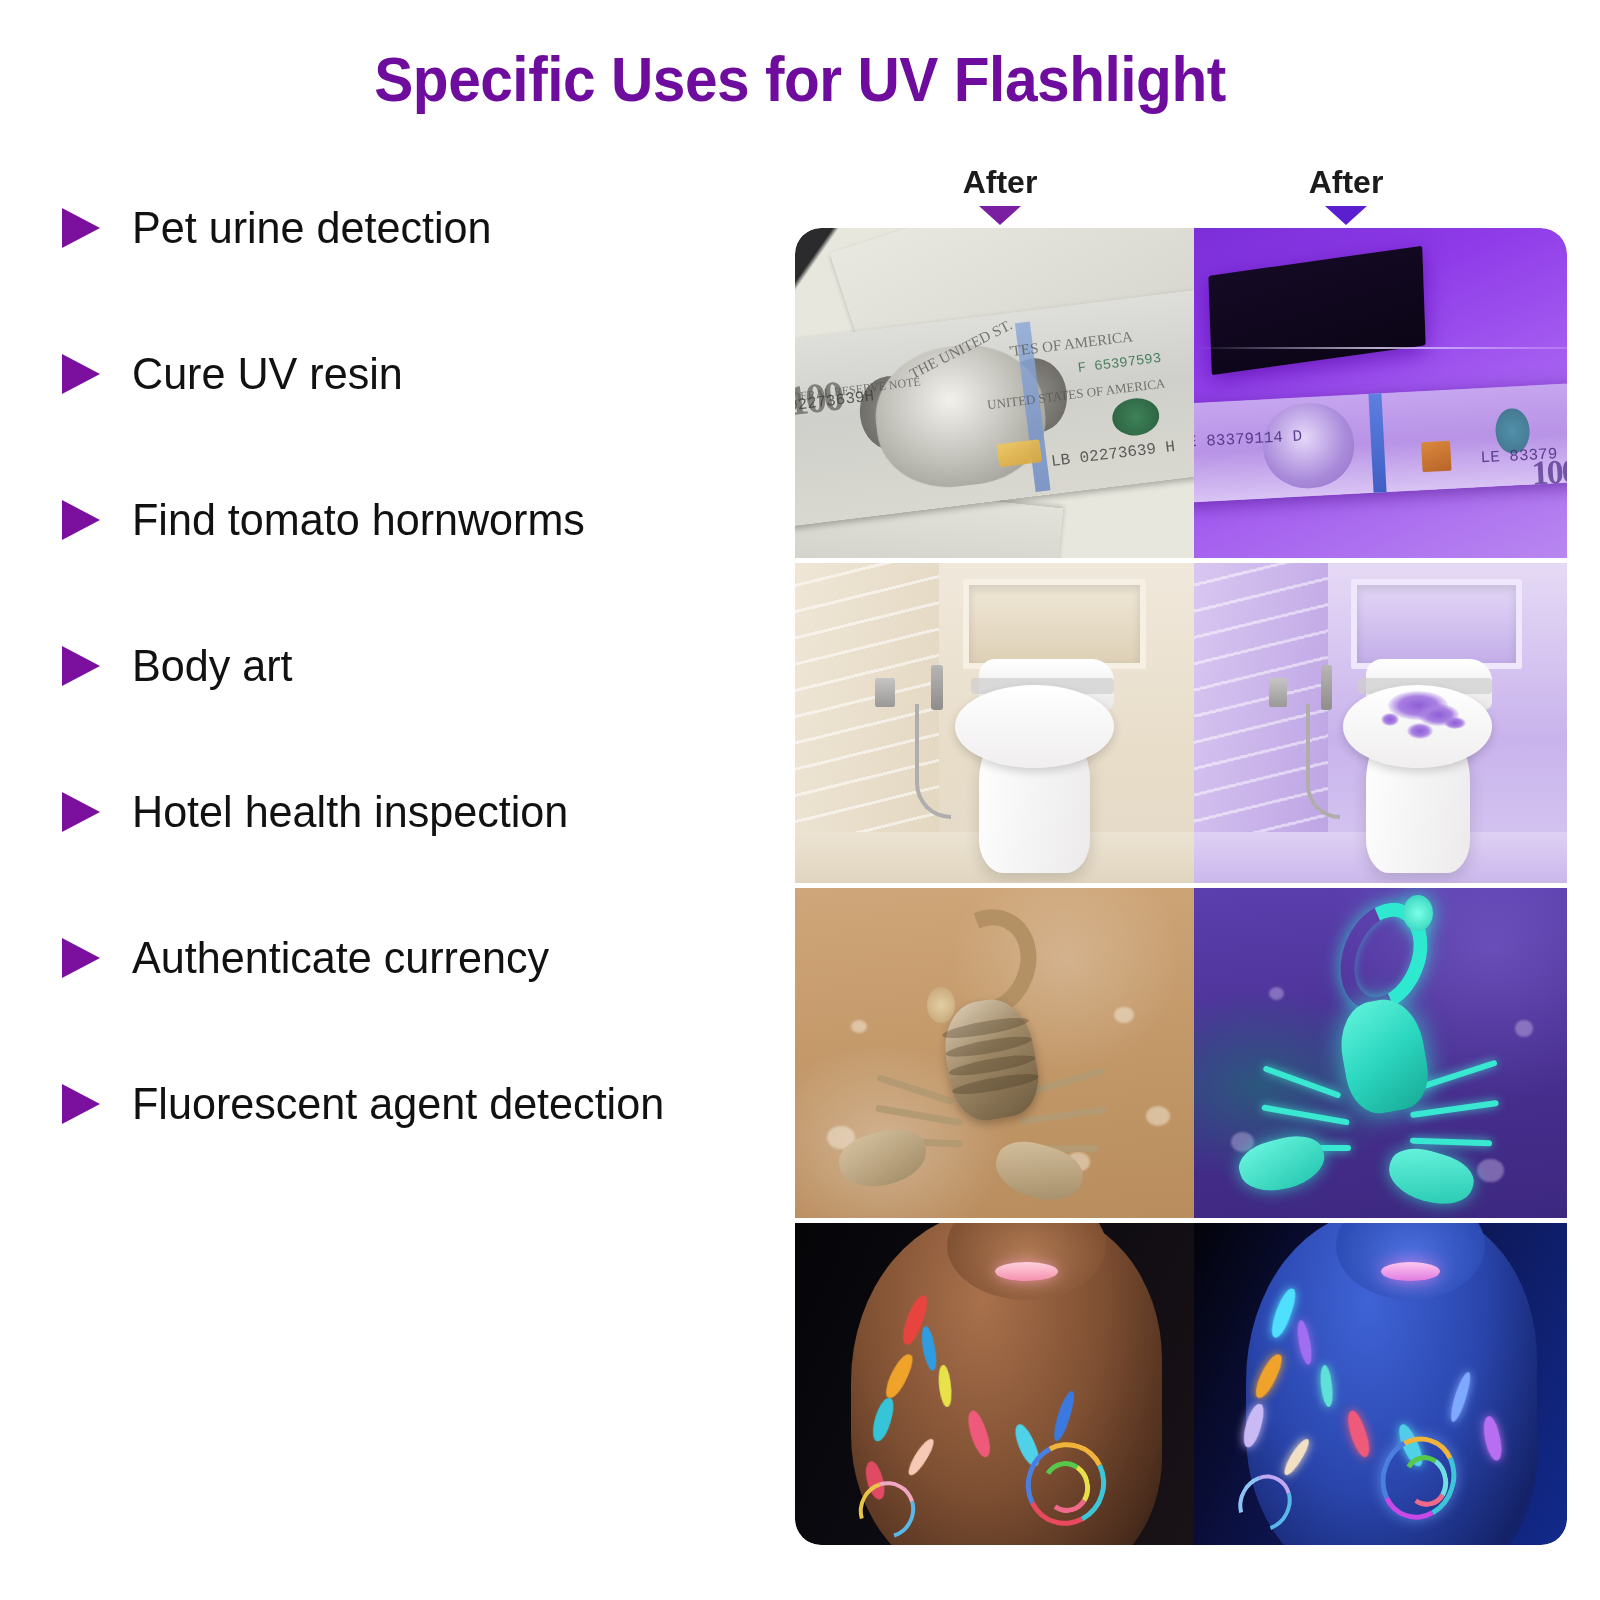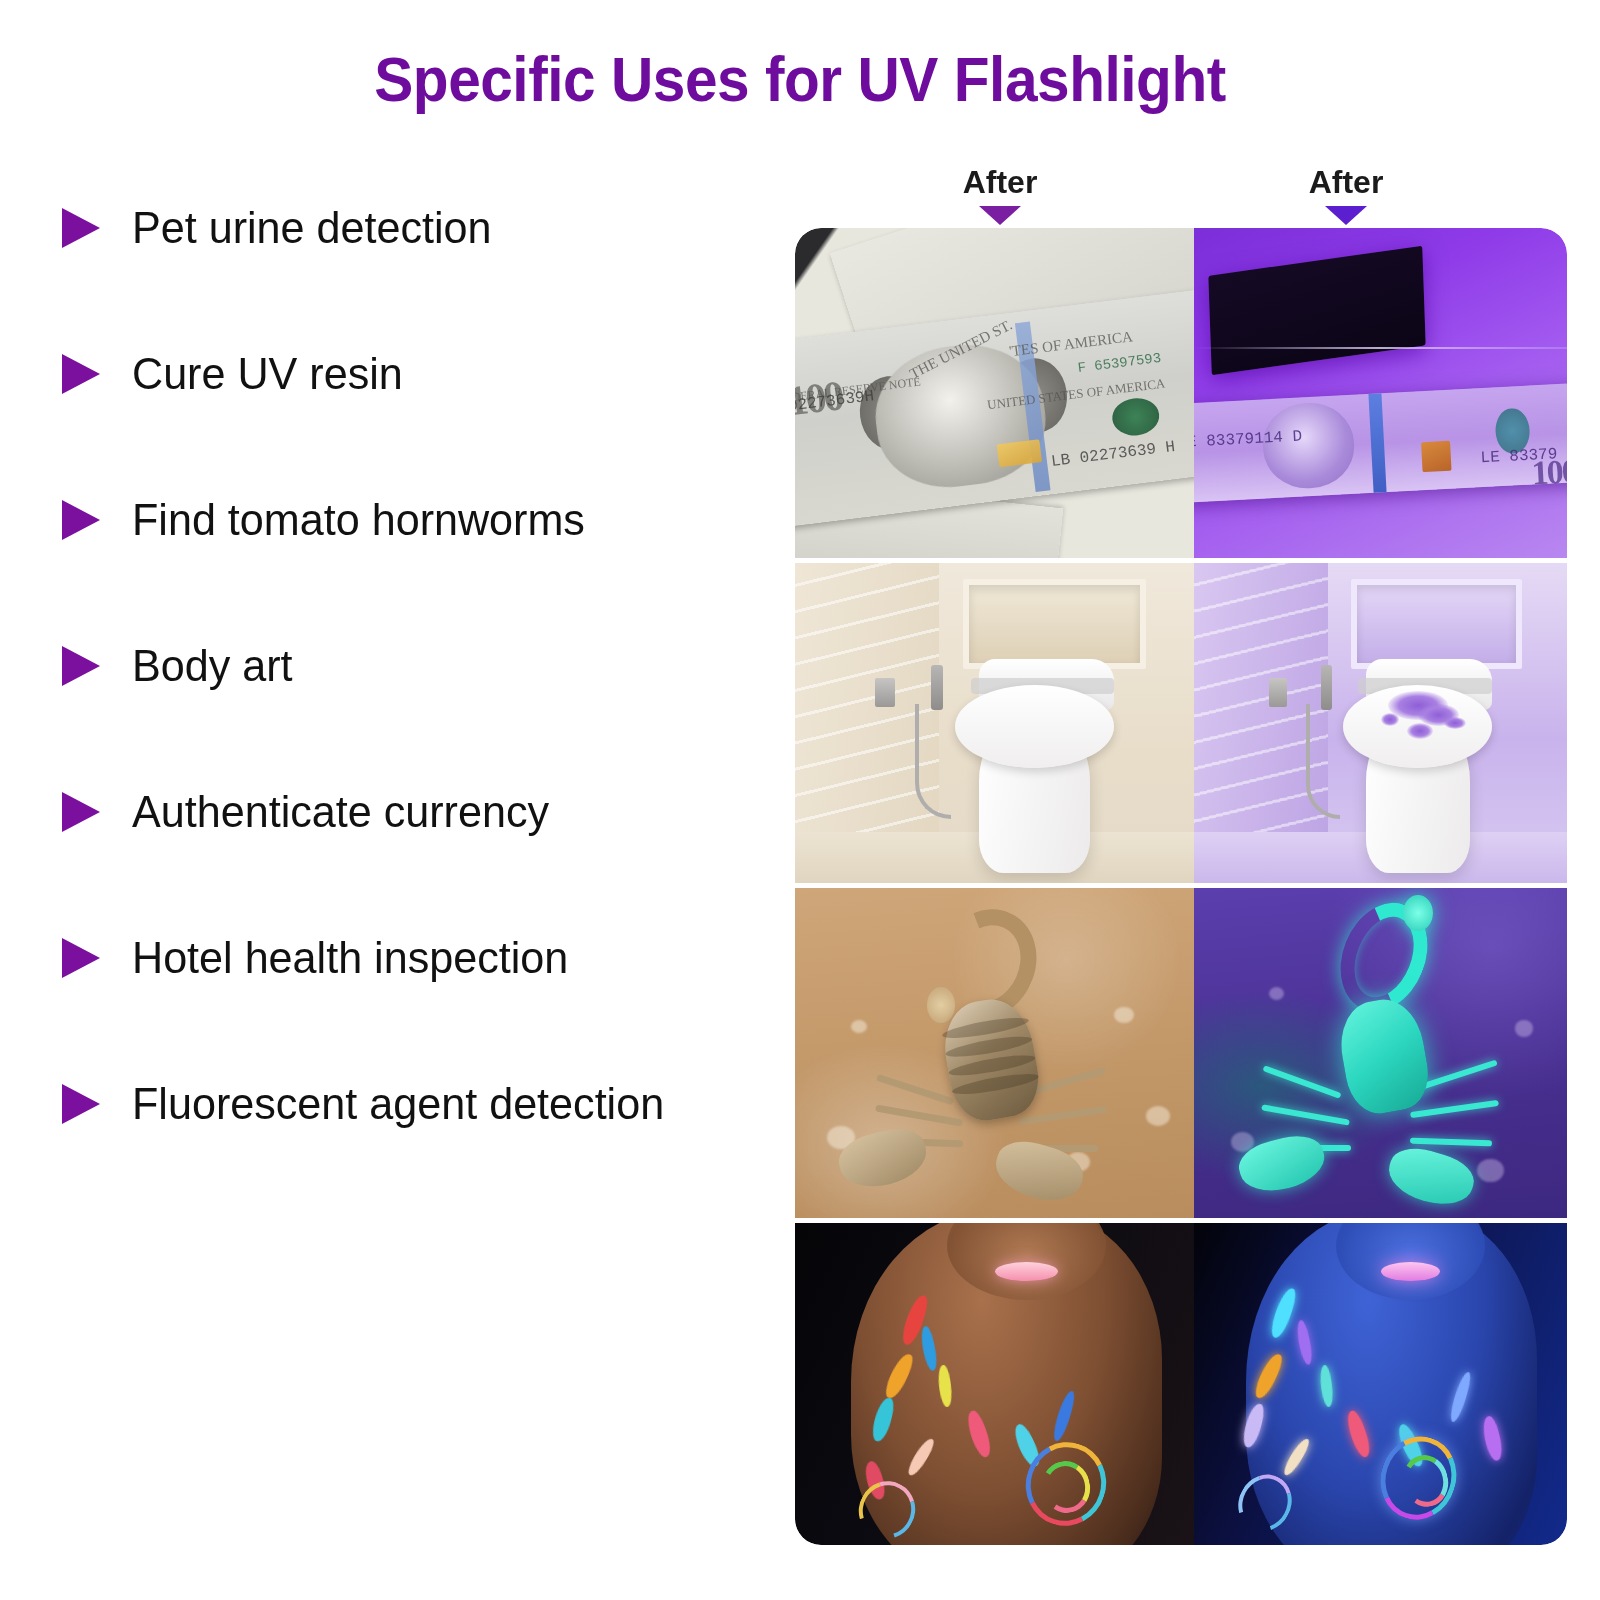--- a/index.html
+++ b/index.html
@@ -530,30 +530,30 @@
     </span>
     <span class="use-label">Body art</span>
   </div>
 
   <div class="use-item">
     <span class="bullet-tri">
       <svg width="42" height="44" viewBox="0 0 42 44">
           <polygon points="2,2 40,22 2,42" fill="#7B0F9E"></polygon>
         </svg>
     </span>
-    <span class="use-label">Authenticate currency</span>
+    <span class="use-label">Hotel health inspection</span>
   </div>
 
   <div class="use-item">
     <span class="bullet-tri">
       <svg width="42" height="44" viewBox="0 0 42 44">
           <polygon points="2,2 40,22 2,42" fill="#7B0F9E"></polygon>
         </svg>
     </span>
-    <span class="use-label">Hotel health inspection</span>
+    <span class="use-label">Authenticate currency</span>
   </div>
 
 
   <div class="use-item">
     <span class="bullet-tri">
       <svg width="42" height="44" viewBox="0 0 42 44">
           <polygon points="2,2 40,22 2,42" fill="#7B0F9E"></polygon>
         </svg>
     </span>
     <span class="use-label">Fluorescent agent detection</span>

